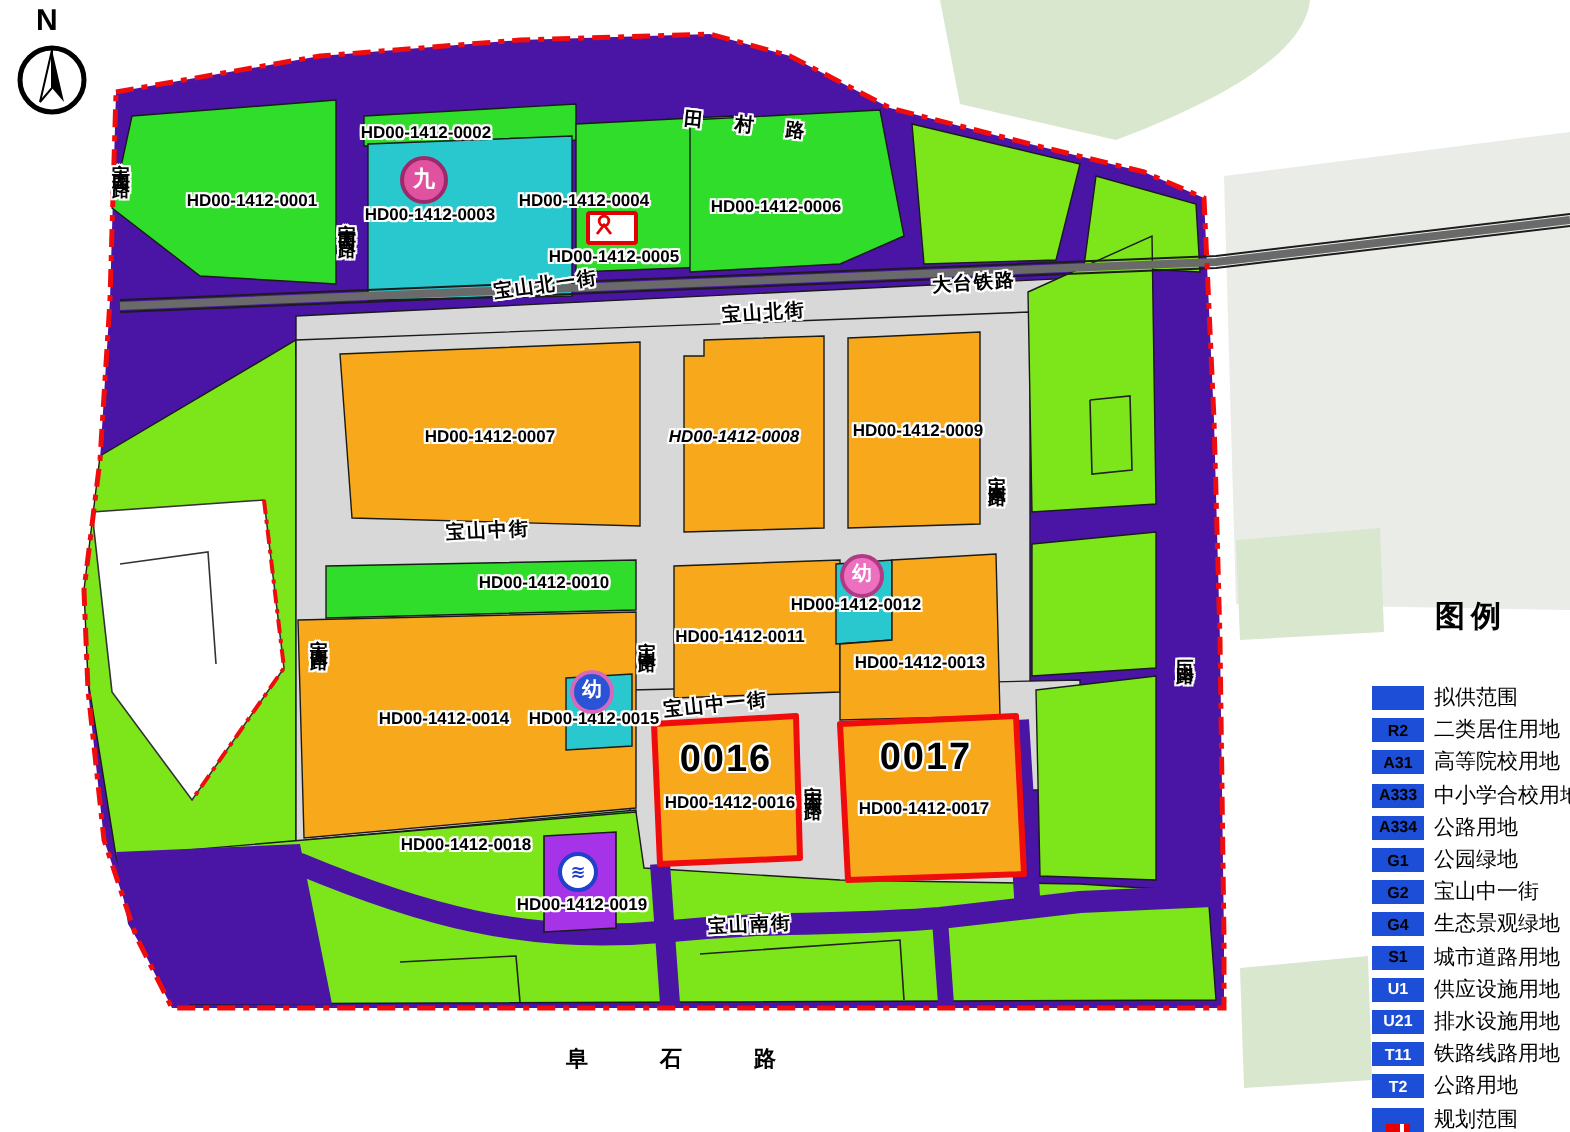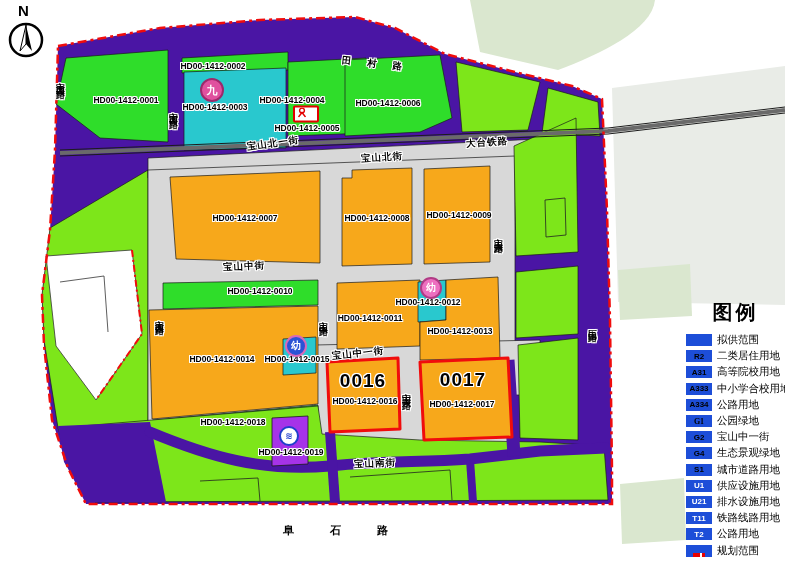--- a/index.html
+++ b/index.html
@@ -10,21 +10,21 @@
        white-space:nowrap;line-height:1;z-index:5;
        text-shadow:-1px 0 0 #fff,1px 0 0 #fff,0 -1px 0 #fff,0 1px 0 #fff,
                    -1px -1px 0 #fff,1px 1px 0 #fff,-1px 1px 0 #fff,1px -1px 0 #fff;}
   .street{font-size:9.5px;letter-spacing:1px;}
   .vlabel{writing-mode:vertical-rl;text-orientation:upright;font-size:9px;letter-spacing:2px;}
   .plotno{font-size:19px;letter-spacing:1px;}
   .fushi{transform:none;font-size:11px;letter-spacing:36px;}
   .badge{position:absolute;transform:translate(-50%,-50%);border-radius:50%;display:flex;
          align-items:center;justify-content:center;color:#fff;font-weight:bold;z-index:6;line-height:1;}
   .legend{position:absolute;left:686px;top:299px;width:99px;z-index:7;}
-  .legend-title{font-size:20px;font-weight:bold;letter-spacing:3px;text-align:center;margin-bottom:6px;color:#000;}
+  .legend-title{font-size:15px;font-weight:bold;letter-spacing:3px;text-align:center;margin-bottom:23px;color:#000;}
   .lrow{display:flex;align-items:center;height:16.2px;}
   .sw{width:26px;height:11px;border:6px solid #1d4ed8;box-sizing:border-box;display:flex;align-items:center;
       justify-content:center;font-size:8px;font-weight:bold;margin-right:5px;flex:none;background:#fff;position:relative;}
   .sw span{position:relative;z-index:2;}
   .sw.supply-line{background:linear-gradient(to bottom,#e80000 0 2.5px,#fff 2.5px 6.5px,#e80000 6.5px);}
   .sw.plan-line::after{content:"";position:absolute;left:1px;right:1px;top:2.5px;height:4px;z-index:1;
       background:repeating-linear-gradient(to right,#e80000 0 7px,#fff 7px 9px,#e80000 9px 12px,#fff 12px 14px);}
   .ltext{font-size:10.5px;color:#000;white-space:nowrap;}
   .nlabel{position:absolute;left:18px;top:2px;font-size:15px;font-weight:bold;color:#000;z-index:6;}
 </style>
@@ -104,23 +104,23 @@
 
   <div class="nlabel">N</div>
 
   <div class="lbl" style="left:126px;top:100px;">HD00-1412-0001</div>
   <div class="lbl" style="left:213px;top:66px;">HD00-1412-0002</div>
   <div class="lbl" style="left:215px;top:107px;">HD00-1412-0003</div>
   <div class="lbl" style="left:284px;top:100px;padding-left:16px;">HD00-1412-0004</div>
   <div class="lbl" style="left:307px;top:128px;">HD00-1412-0005</div>
   <div class="lbl" style="left:388px;top:103px;">HD00-1412-0006</div>
   <div class="lbl" style="left:245px;top:218px;">HD00-1412-0007</div>
-  <div class="lbl" style="left:377px;top:218px;">HD00-1412-0008</div>
+  <div class="lbl" style="left:367px;top:218px;font-style:italic;">HD00-1412-0008</div>
   <div class="lbl" style="left:459px;top:215px;">HD00-1412-0009</div>
-  <div class="lbl" style="left:240px;top:291px;padding-left:40px;">HD00-1412-0010</div>
+  <div class="lbl" style="left:252px;top:291px;padding-left:40px;">HD00-1412-0010</div>
   <div class="lbl" style="left:370px;top:318px;">HD00-1412-0011</div>
   <div class="lbl" style="left:428px;top:302px;">HD00-1412-0012</div>
   <div class="lbl" style="left:460px;top:331px;">HD00-1412-0013</div>
   <div class="lbl" style="left:222px;top:359px;">HD00-1412-0014</div>
   <div class="lbl" style="left:297px;top:359px;">HD00-1412-0015</div>
   <div class="lbl" style="left:365px;top:401px;">HD00-1412-0016</div>
   <div class="lbl" style="left:462px;top:404px;">HD00-1412-0017</div>
   <div class="lbl" style="left:233px;top:422px;">HD00-1412-0018</div>
   <div class="lbl" style="left:291px;top:452px;">HD00-1412-0019</div>
 
@@ -181,21 +181,21 @@
           </div>
           <span class="ltext">中小学合校用地</span>
         </div>
         <div class="lrow">
           <div class="sw" style="background: rgb(30, 198, 206);">
             <span style="color: rgb(0, 0, 0);">A334</span>
           </div>
           <span class="ltext">公路用地</span>
         </div>
         <div class="lrow">
-          <div class="sw" style="background: #fde047; font-family: Liberation Serif, serif;">
+          <div class="sw" style="background: #fde047;">
             <span style="color: rgb(0, 0, 0);">G1</span>
           </div>
           <span class="ltext">公园绿地</span>
         </div>
         <div class="lrow">
           <div class="sw" style="background: rgb(0, 177, 125); align-items: center;">
             <span style="color: rgb(0, 0, 0);">G2</span>
           </div>
           <span class="ltext">宝山中一街</span>
         </div>

